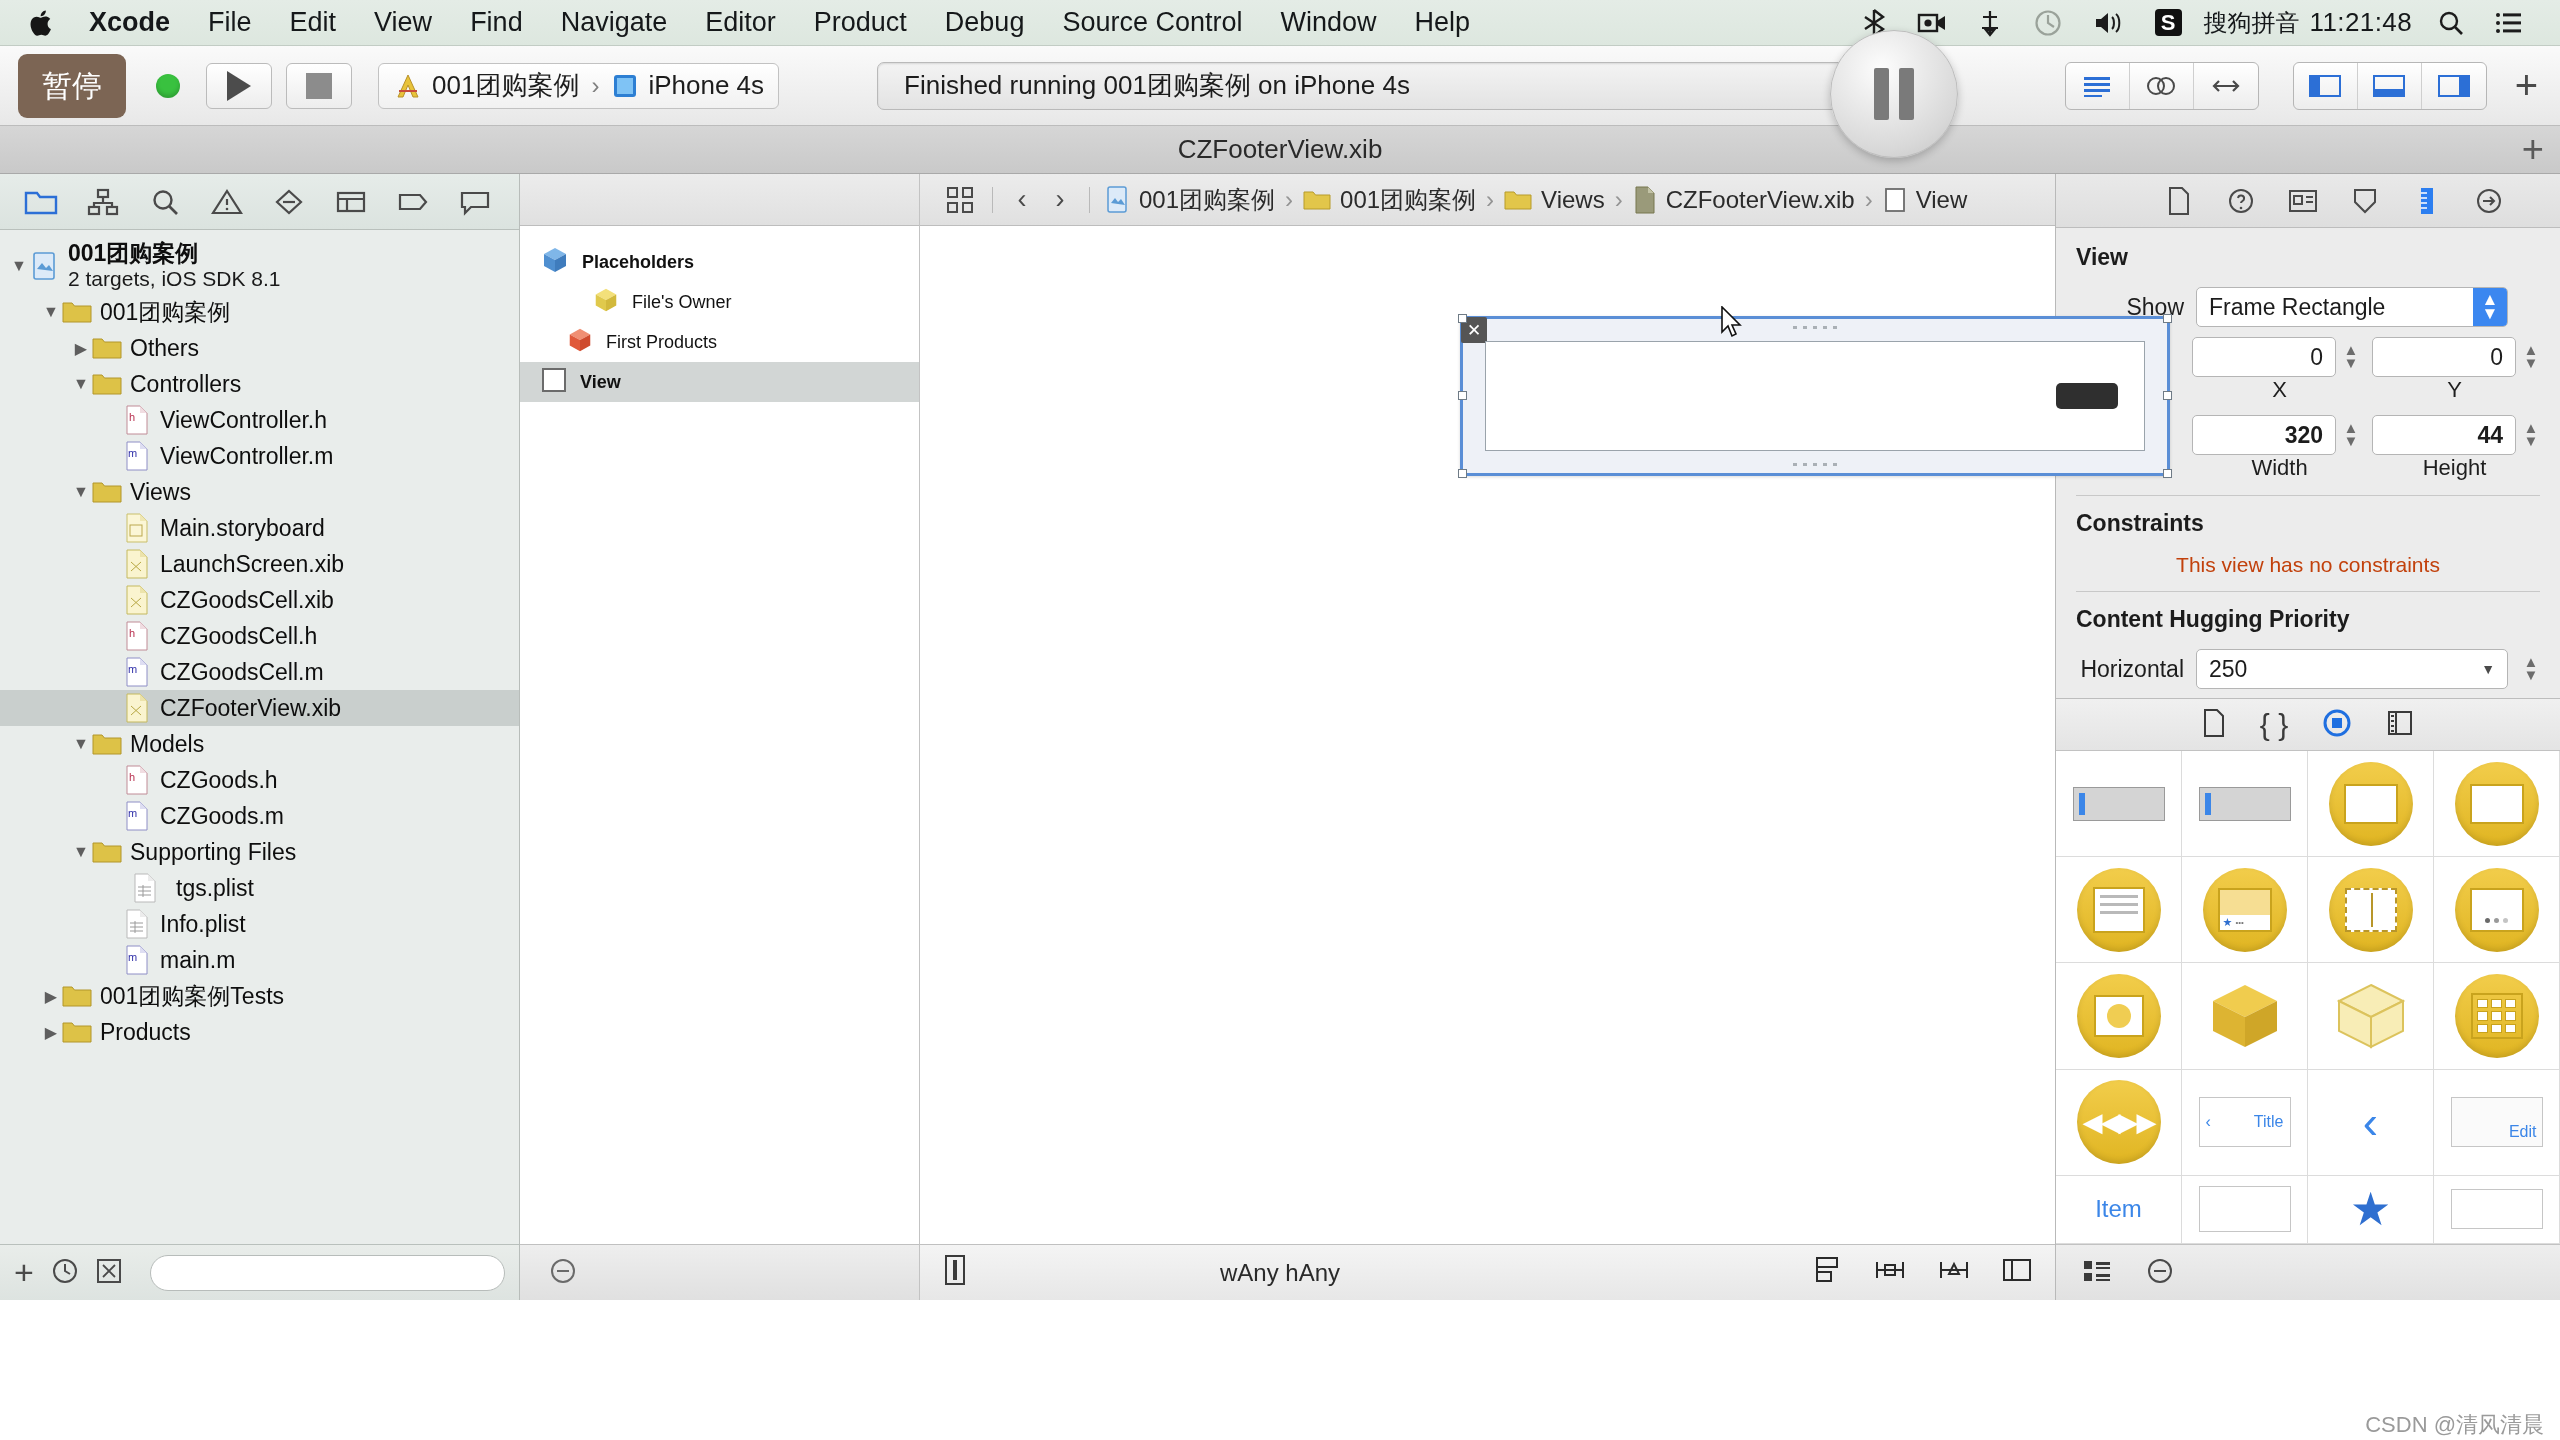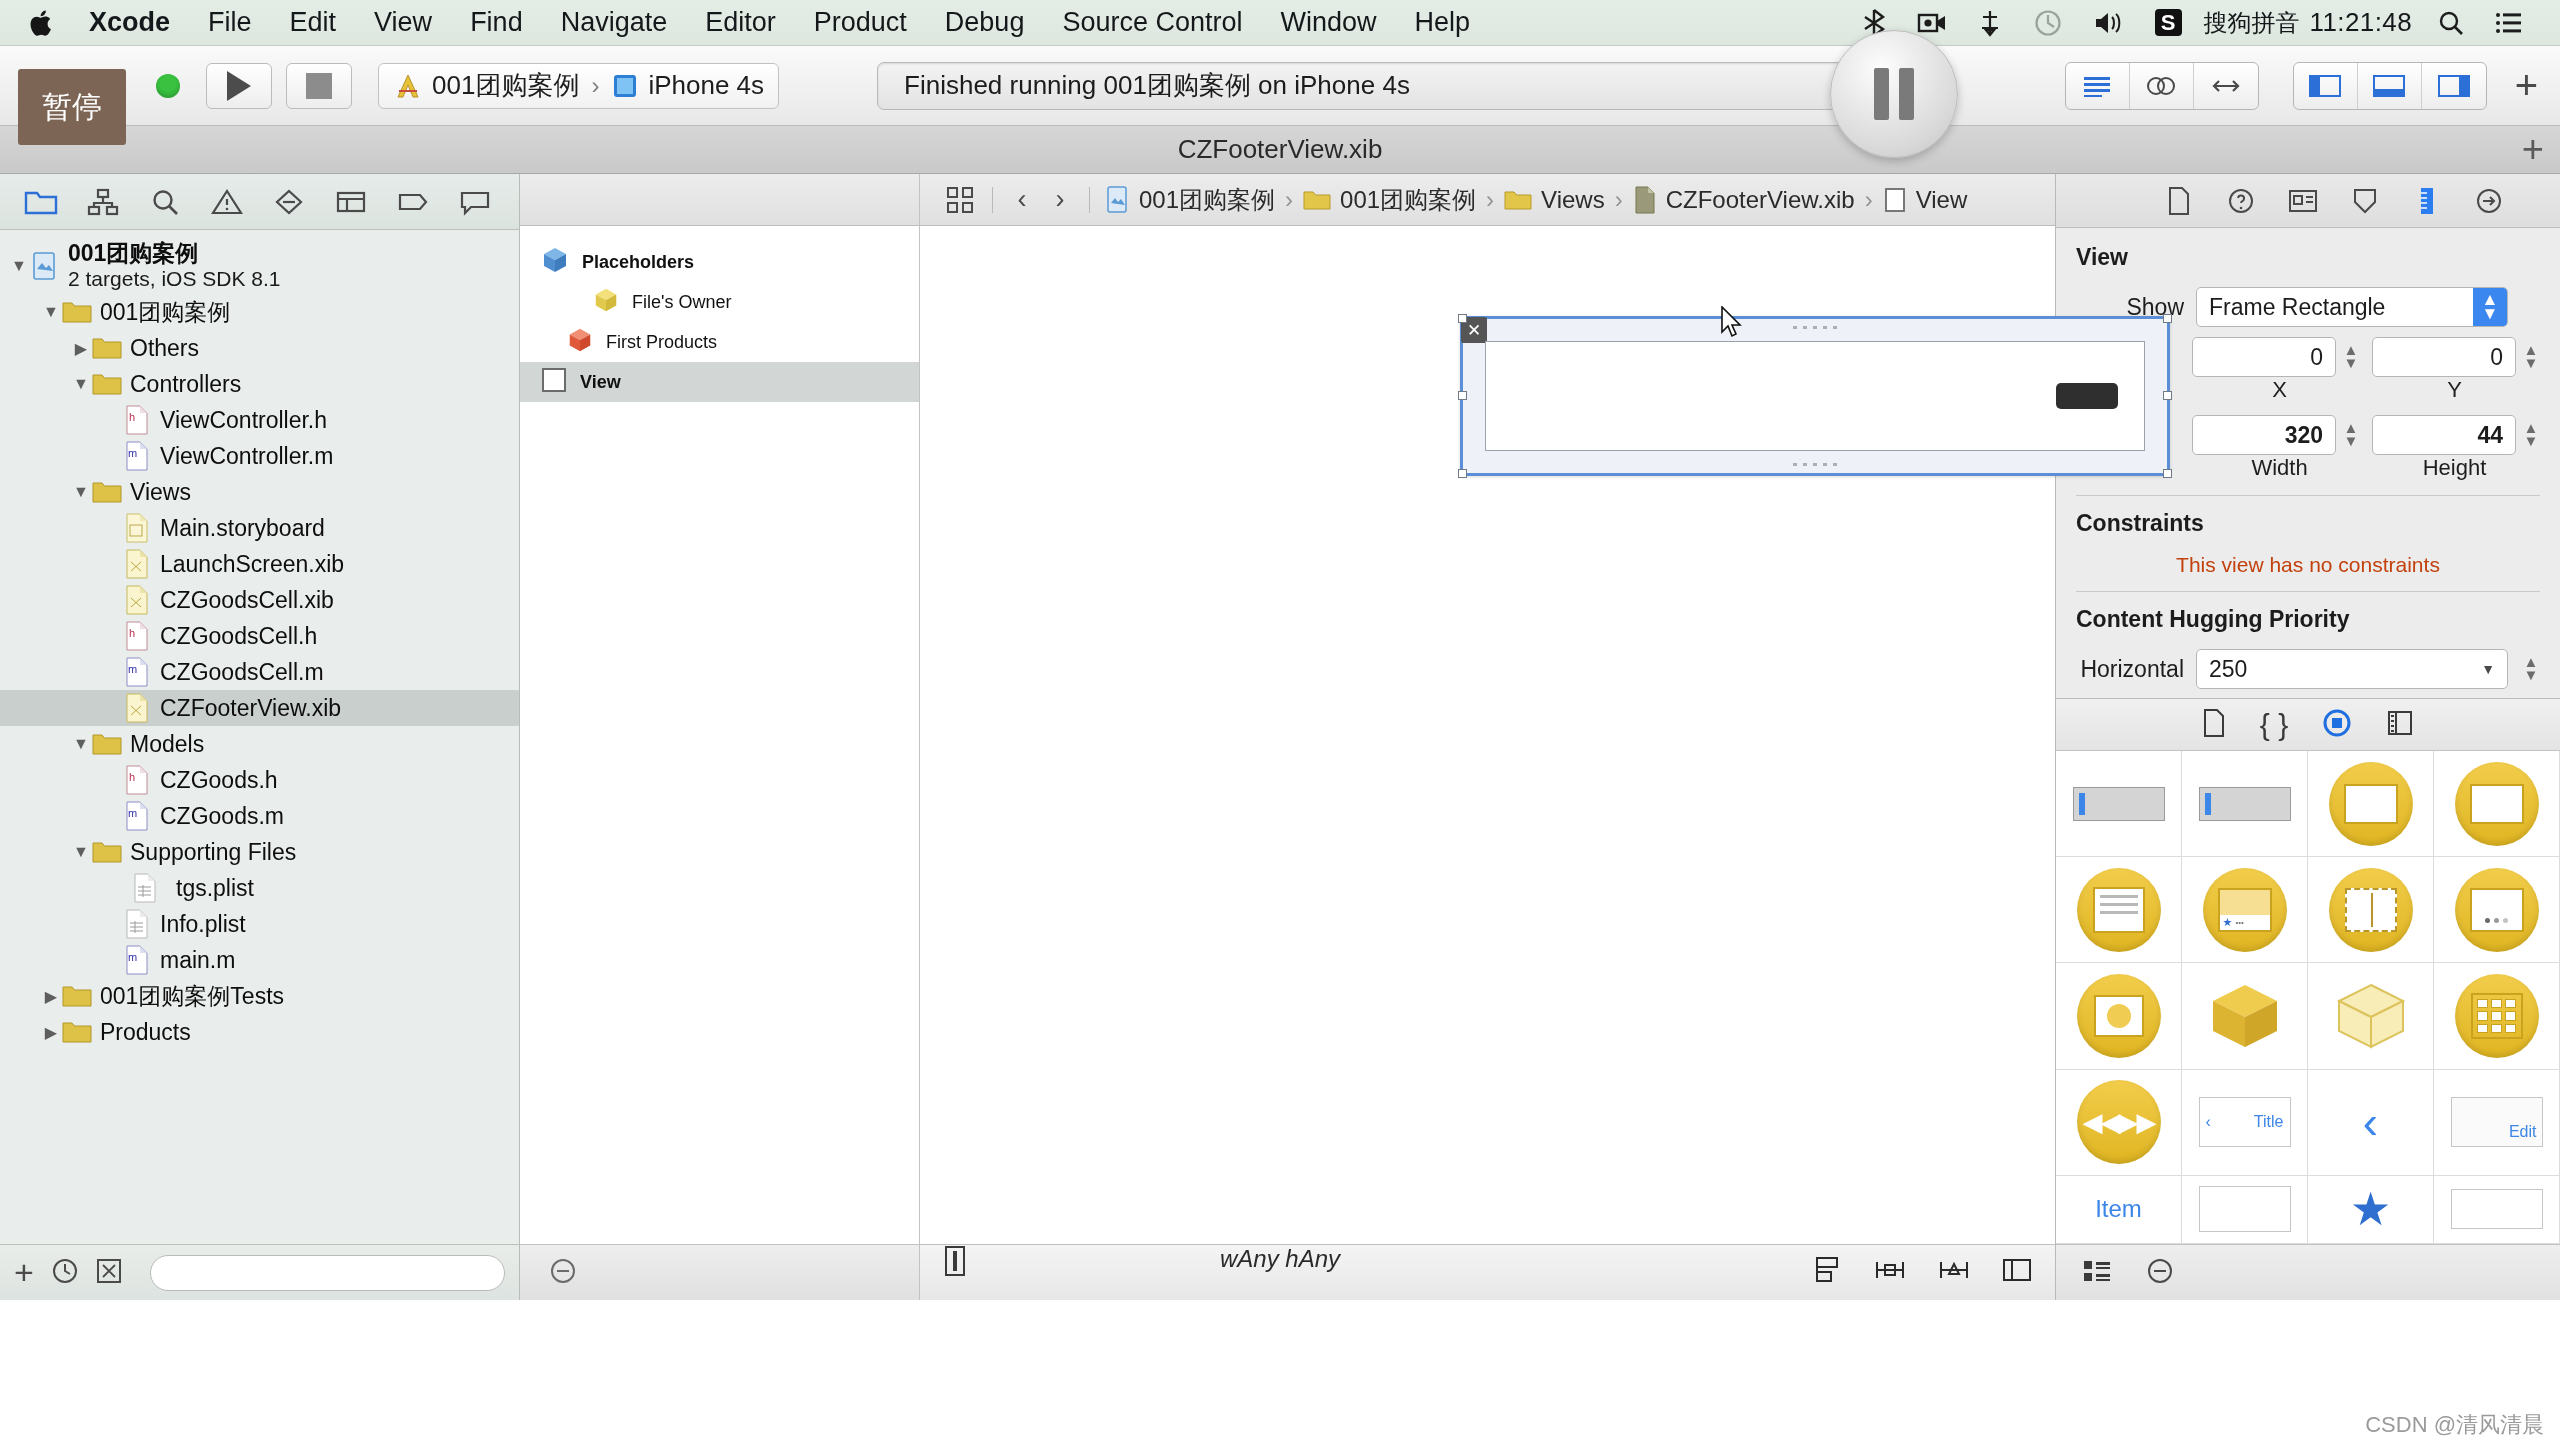--- a/index.html
+++ b/index.html
@@ -34,24 +34,24 @@
   .ime-text{ font-size:24px; padding-left:7px;}
 
   
   .toolbar{
     position:absolute; left:0; top:46px; width:2560px; height:80px;
     background:linear-gradient(#fafafa,#e8e8e8);
     border-bottom:1px solid #bcbcbc;
     display:flex; align-items:center; padding-left:14px;
   }
   .tooltip-pause{
-    position:absolute; left:18px; top:8px; width:108px; height:76px;
-    background:#7c6554; color:#fff; border-radius:3px;
+    position:absolute; left:18px; top:8px; width:108px; height:64px;
+    background:#7c6554; color:#fff; border-radius:9px;
     display:flex; align-items:center; justify-content:center;
-    font-size:30px; z-index:40;margin-top:15px;
+    font-size:30px; z-index:40;
   }
   .run-dot{ width:24px; height:24px; border-radius:50%; background:#39c13f; margin-left:142px; box-shadow:inset 0 -3px 4px rgba(0,0,0,.18);}
   .tb-btn{
     width:66px; height:46px; background:linear-gradient(#ffffff,#ededed);
     border:1px solid #bbb; border-radius:6px; display:flex; align-items:center; justify-content:center;
     margin-left:14px;
   }
   .tb-btn.first{ margin-left:26px;}
   .tri-play{ width:0;height:0;border-left:24px solid #4c4c4c;border-top:15px solid transparent;border-bottom:15px solid transparent;}
   .sq-stop{ width:26px;height:26px;background:#8c8c8c;}
@@ -135,21 +135,21 @@
     display:flex; align-items:center; padding-left:18px; gap:0px; font-size:24px; color:#2b2b2b;
   }
   .jb-icon{ width:44px; display:flex; align-items:center; justify-content:center;}
   .jb-sep{ width:1px; height:26px; background:#b9b9b9; margin:0 10px;}
   .jb-arrow{ width:38px; text-align:center; color:#4a4a4a; font-size:27px;}
   .crumb{ display:flex; align-items:center; gap:9px; padding:0 6px; white-space:nowrap;}
   .crumb-sep{ color:#949494; font-size:24px; padding:0 4px;}
   .canvas{ flex:1; background:#ffffff; position:relative; }
   .canvas-bottom{
     height:56px; background:linear-gradient(#f4f4f4,#e7e7e7); border-top:1px solid #c0c0c0;
-    display:flex; padding:0 22px; font-size:24px; color:#2a2a2a;font-style:italic;
+    display:flex; align-items:center; padding:0 22px; font-size:24px; color:#2a2a2a;
   }
   .cb-center{ position:absolute; left:0; right:0; text-align:center; pointer-events:none;}
   .cb-right{ margin-left:auto; display:flex; gap:30px; align-items:center;}
 
   
   .xib-wrap{ position:absolute; left:540px; top:90px; }
   .xib-outer{
     width:710px; height:160px; border:3px solid #5a8ed6; background:#eef1f7;
     position:relative; box-shadow:0 1px 3px rgba(0,0,0,.15);
   }

